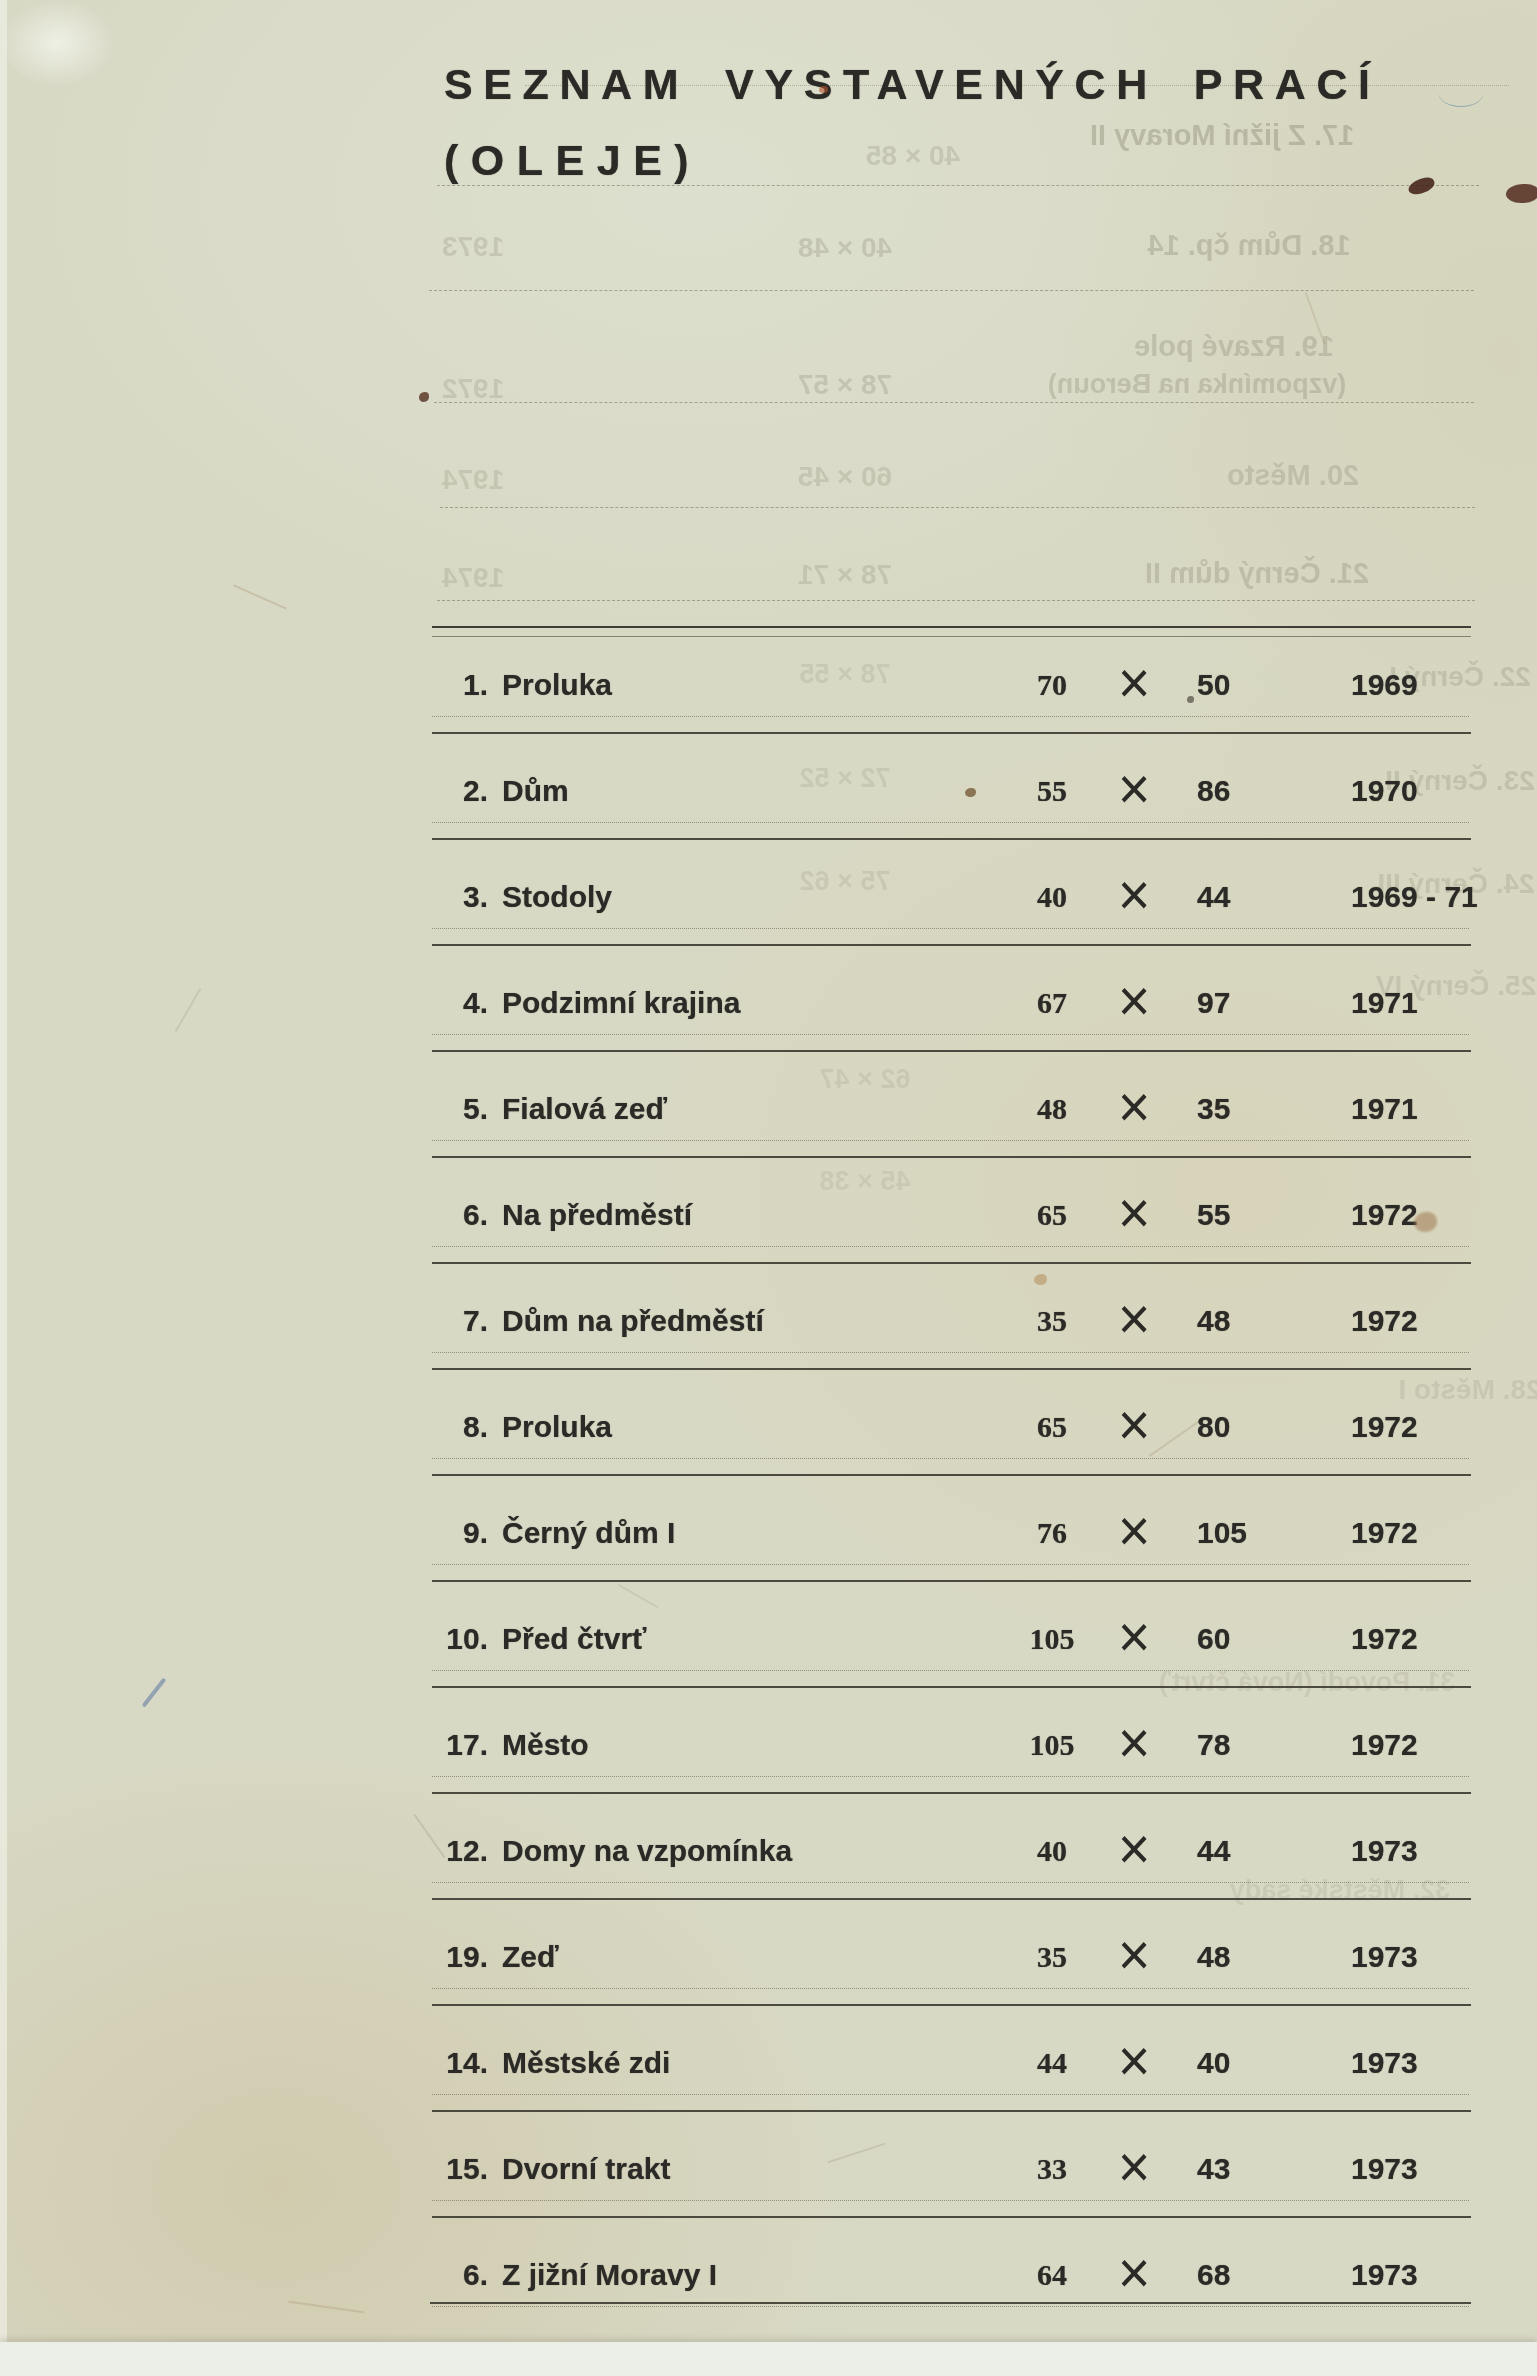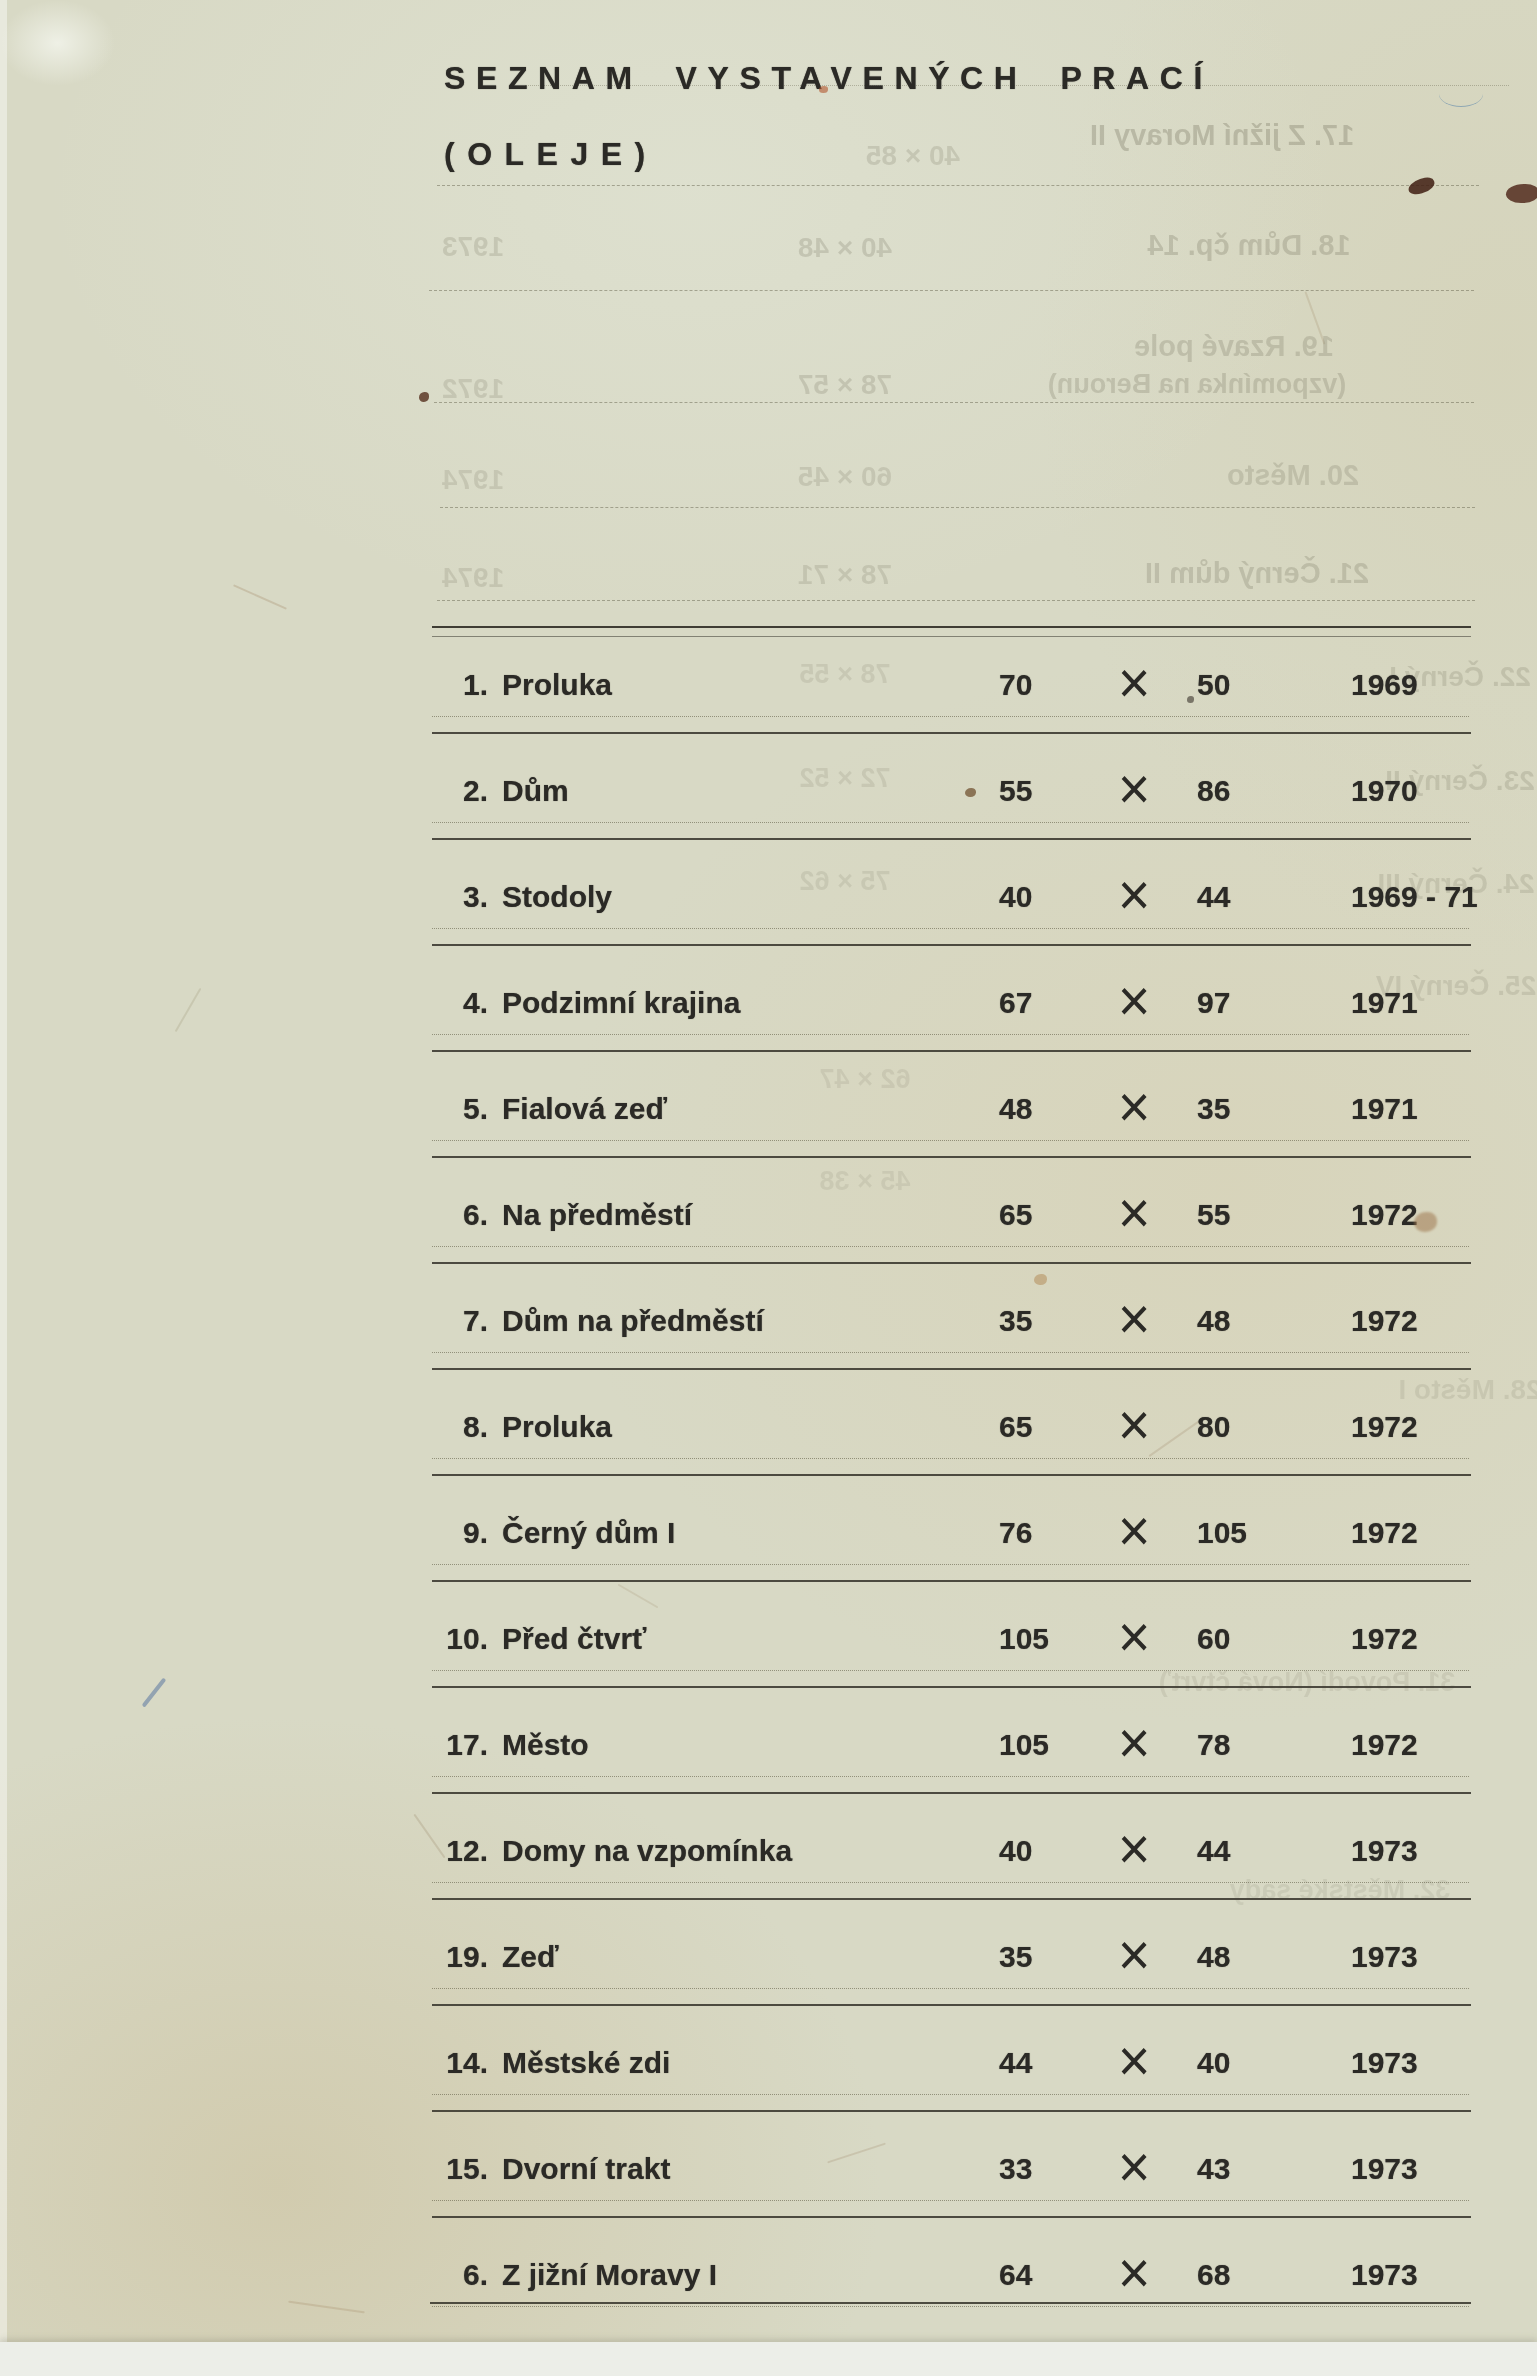--- a/index.html
+++ b/index.html
@@ -14,42 +14,42 @@
     font-family:"Liberation Sans","DejaVu Sans",sans-serif;
     color:#2b2a26;
   }
   
   .edge-left{position:absolute;left:0;top:0;width:6.7px;height:100%;background:rgba(245,246,240,.55);}
   .edge-bottom{position:absolute;left:0;top:2342px;width:100%;height:35px;background:#eceee8;box-shadow:0 -2.9px 5.8px rgba(120,120,105,.25);}
   .corner-light{position:absolute;left:0;top:0;width:115px;height:86px;background:radial-gradient(closest-side,rgba(244,246,238,.8),rgba(244,246,238,0));}
 
   
   .title{
-    position:absolute; left:444px; font-size:32px; font-weight:bold;
+    position:absolute; left:444px; font-size:43px; font-weight:bold;
     letter-spacing:10.6px; word-spacing:13.4px; color:#2b2a26;
     text-shadow:0 0 1px rgba(43,42,38,.75);
     white-space:nowrap;
   }
   .title.t1{top:60px;}
   .title.t2{top:136px;letter-spacing:12.5px;}
 
   
   .dash{position:absolute;height:0;border-top:1.9px dashed rgba(92,88,66,.45);}
   .dash.vfaint{border-top-style:dotted;border-top-color:rgba(92,88,66,.35);}
 
   
   .table{position:absolute;left:432px;top:626px;width:1039px;}
   .table-toprule{position:absolute;left:0;top:0;width:100%;height:7.7px;border-top:2.9px solid #3c3b31;border-bottom:1.9px solid rgba(60,59,49,.55);}
   .row{position:relative;height:104px;border-top:2.9px solid rgba(64,62,52,.92);}
   .row:first-child{border-top:none;}
   .row::after{content:'';position:absolute;left:0;right:1.9px;bottom:15.4px;border-top:1.9px dotted rgba(90,85,62,.55);}
   .row span{position:absolute;top:42px;font-size:30px;font-weight:bold;line-height:30px;white-space:nowrap;text-shadow:0 0 1px rgba(43,42,38,.6);}
   .row .num{left:0;width:56px;text-align:right;}
   .row .title-cell{left:70px;}
-  .row .d1{left:567px;width:106px;text-align:left;}
+  .row .d1{left:567px;width:106px;text-align:center;font-family:Liberation Serif, serif;}
   .row .x{left:672px;width:60px;text-align:center;font-size:56px;font-weight:400;top:27px;line-height:56px;transform:scaleY(1.05);text-shadow:none;}
   .row .d2{left:765px;width:96px;text-align:left;}
   .row .year{left:903px;width:154px;text-align:left;margin-left:16px;}
   .bottom-rule{position:absolute;left:430px;top:2302px;width:1041px;height:0;border-top:2.9px solid rgba(62,60,50,.9);}
 
   
   .ghost{
     position:absolute; font-weight:bold; color:#6f6c58; white-space:nowrap;
     transform:translateX(-50%) scaleX(-1); filter:blur(0.7px);
   }

